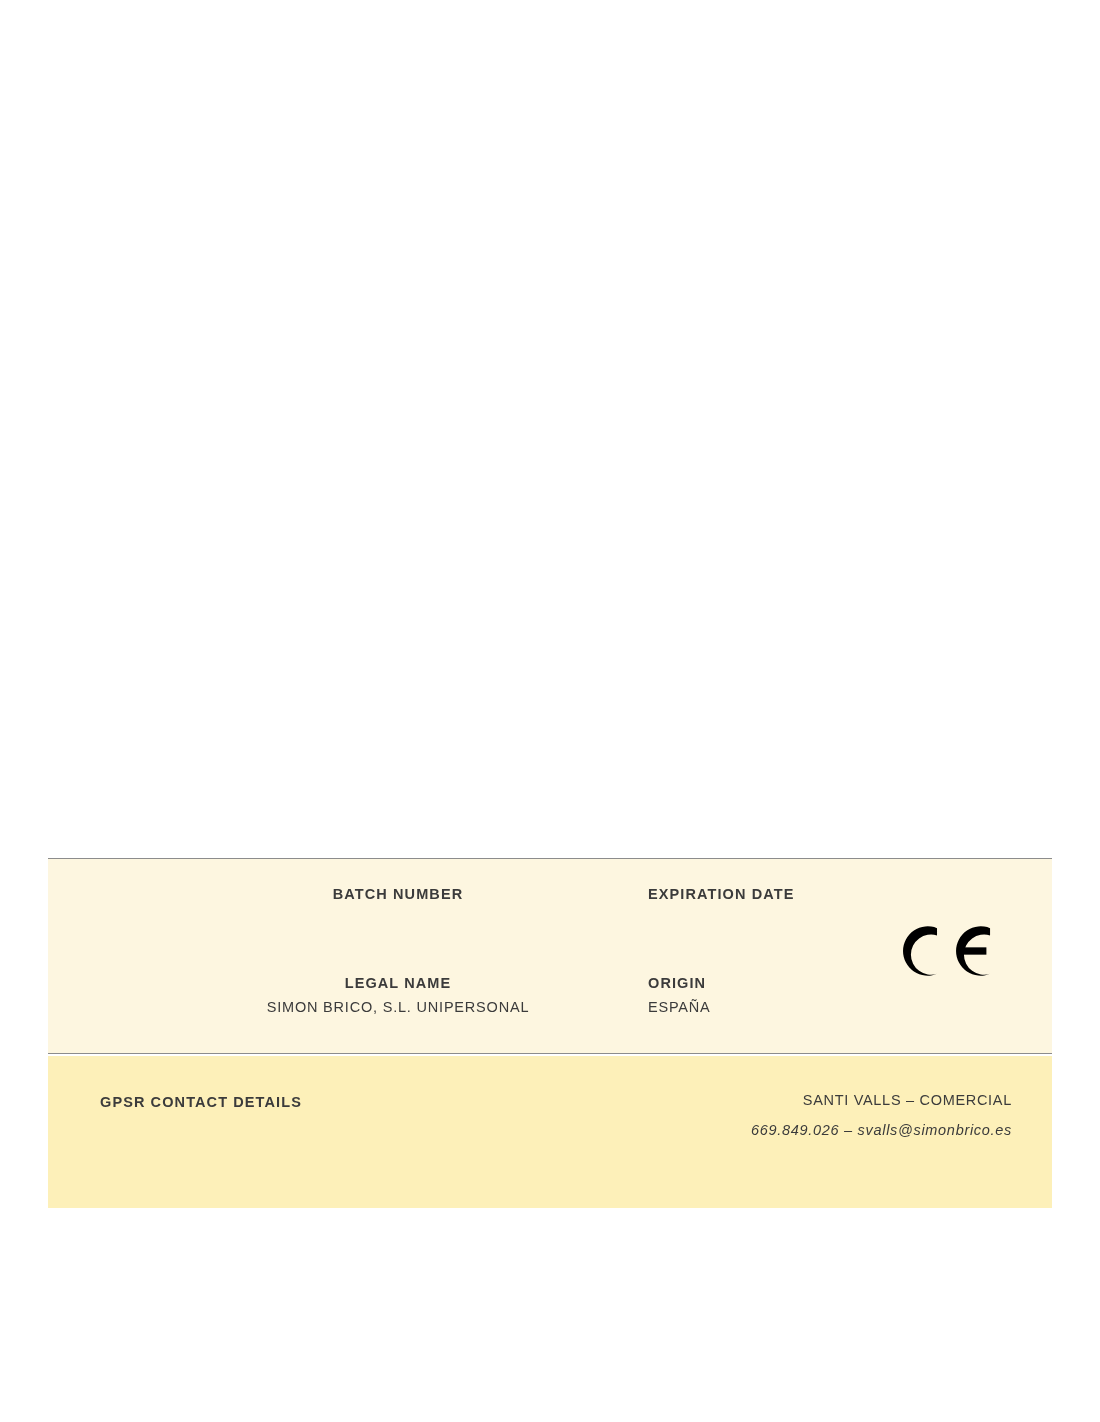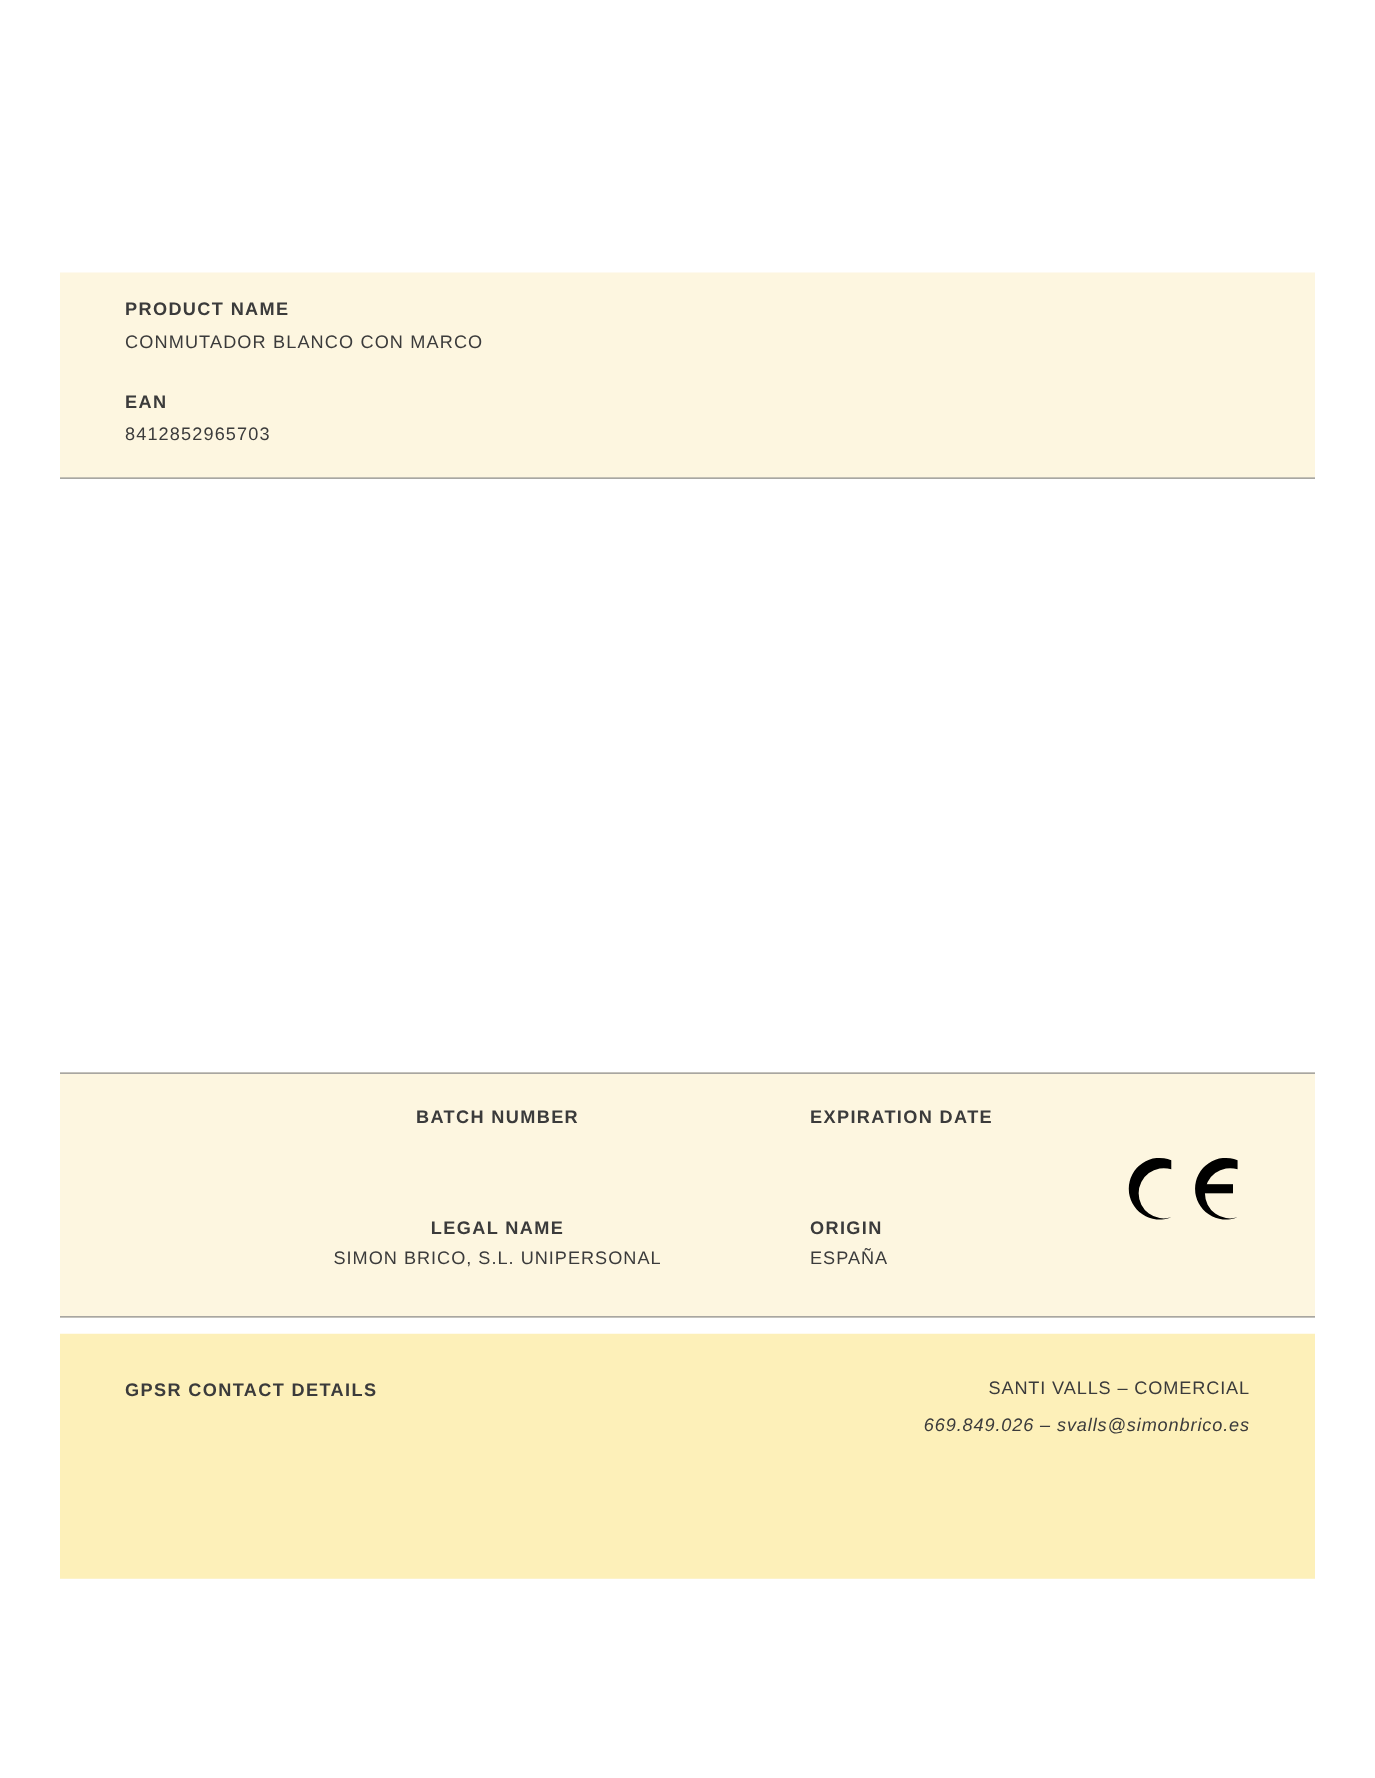--- a/index.html
+++ b/index.html
@@ -108,63 +108,55 @@
     width: 92px;
     height: 64px;
   }
 
   
   .gpsr-block {
     position: absolute;
     left: 48px;
     top: 1056px;
     width: 1004px;
-    height: 196px;
+    height: 152px;
     background: #fdf0b9;
     box-sizing: border-box;
     padding: 38px 52px 0 52px;
-    margin-top: 11px;
   }
   .gpsr-title {
     position: absolute;
     left: 52px;
     top: 38px;
     font-size: 14.5px;
     font-weight: bold;
     letter-spacing: 1.1px;
     color: #3b3b3b;
     margin: 0;
   }
   .gpsr-lines {
     position: absolute;
-    right: 52px;
+    right: 40px;
     top: 36px;
     text-align: right;
   }
   .gpsr-line {
     font-size: 14.5px;
     letter-spacing: 0.7px;
     color: #3b3b3b;
     margin: 0 0 14px 0;
     white-space: nowrap;
   }
   .gpsr-line:last-child { margin-bottom: 0; font-style: italic; }
 </style>
 </head>
 <body>
 
 <div class="page">
 
-  <div class="top-block">
-    <p class="field-label">PRODUCT NAME</p>
-    <p class="field-value">CONMUTADOR BLANCO CON MARCO</p>
-    <div class="spacer-24"></div>
-    <p class="field-label">EAN</p>
-    <p class="field-value">8412852965703</p>
-  </div>
 
   <div class="info-block">
 
     <div class="info-row row1">
       <div class="col-a">
         <p class="cell-label">BATCH NUMBER</p>
         <p class="cell-value"></p>
       </div>
       <div class="col-b">
         <p class="cell-label">EXPIRATION DATE</p>

